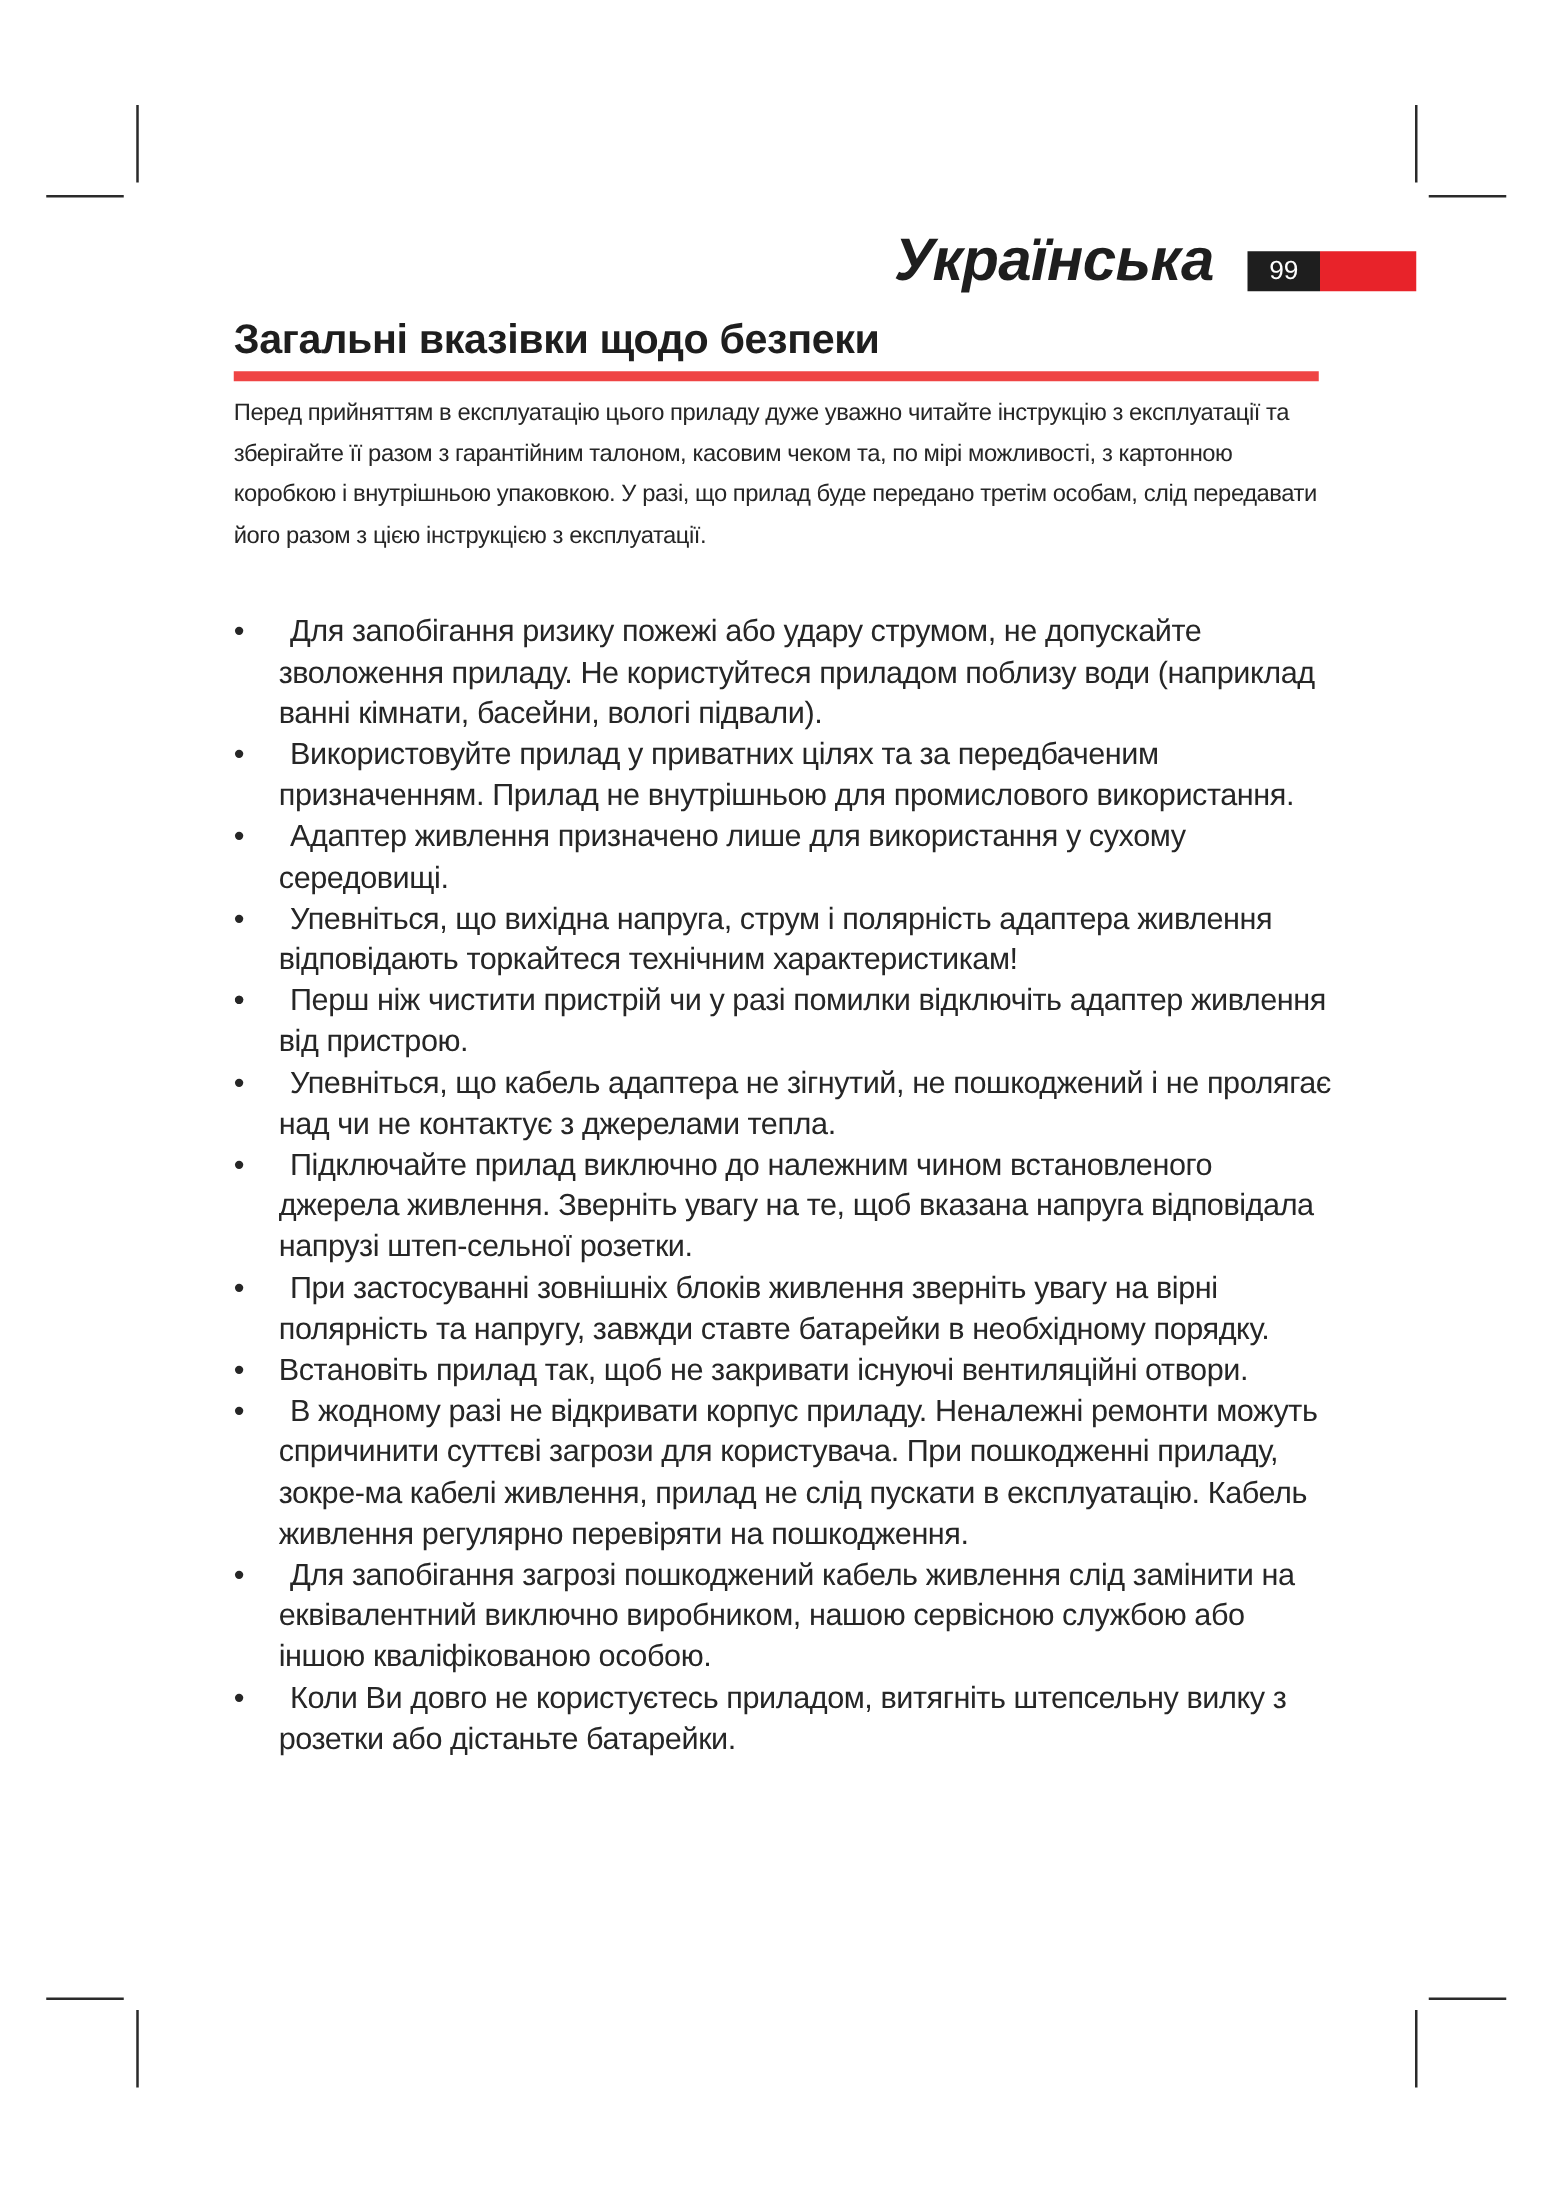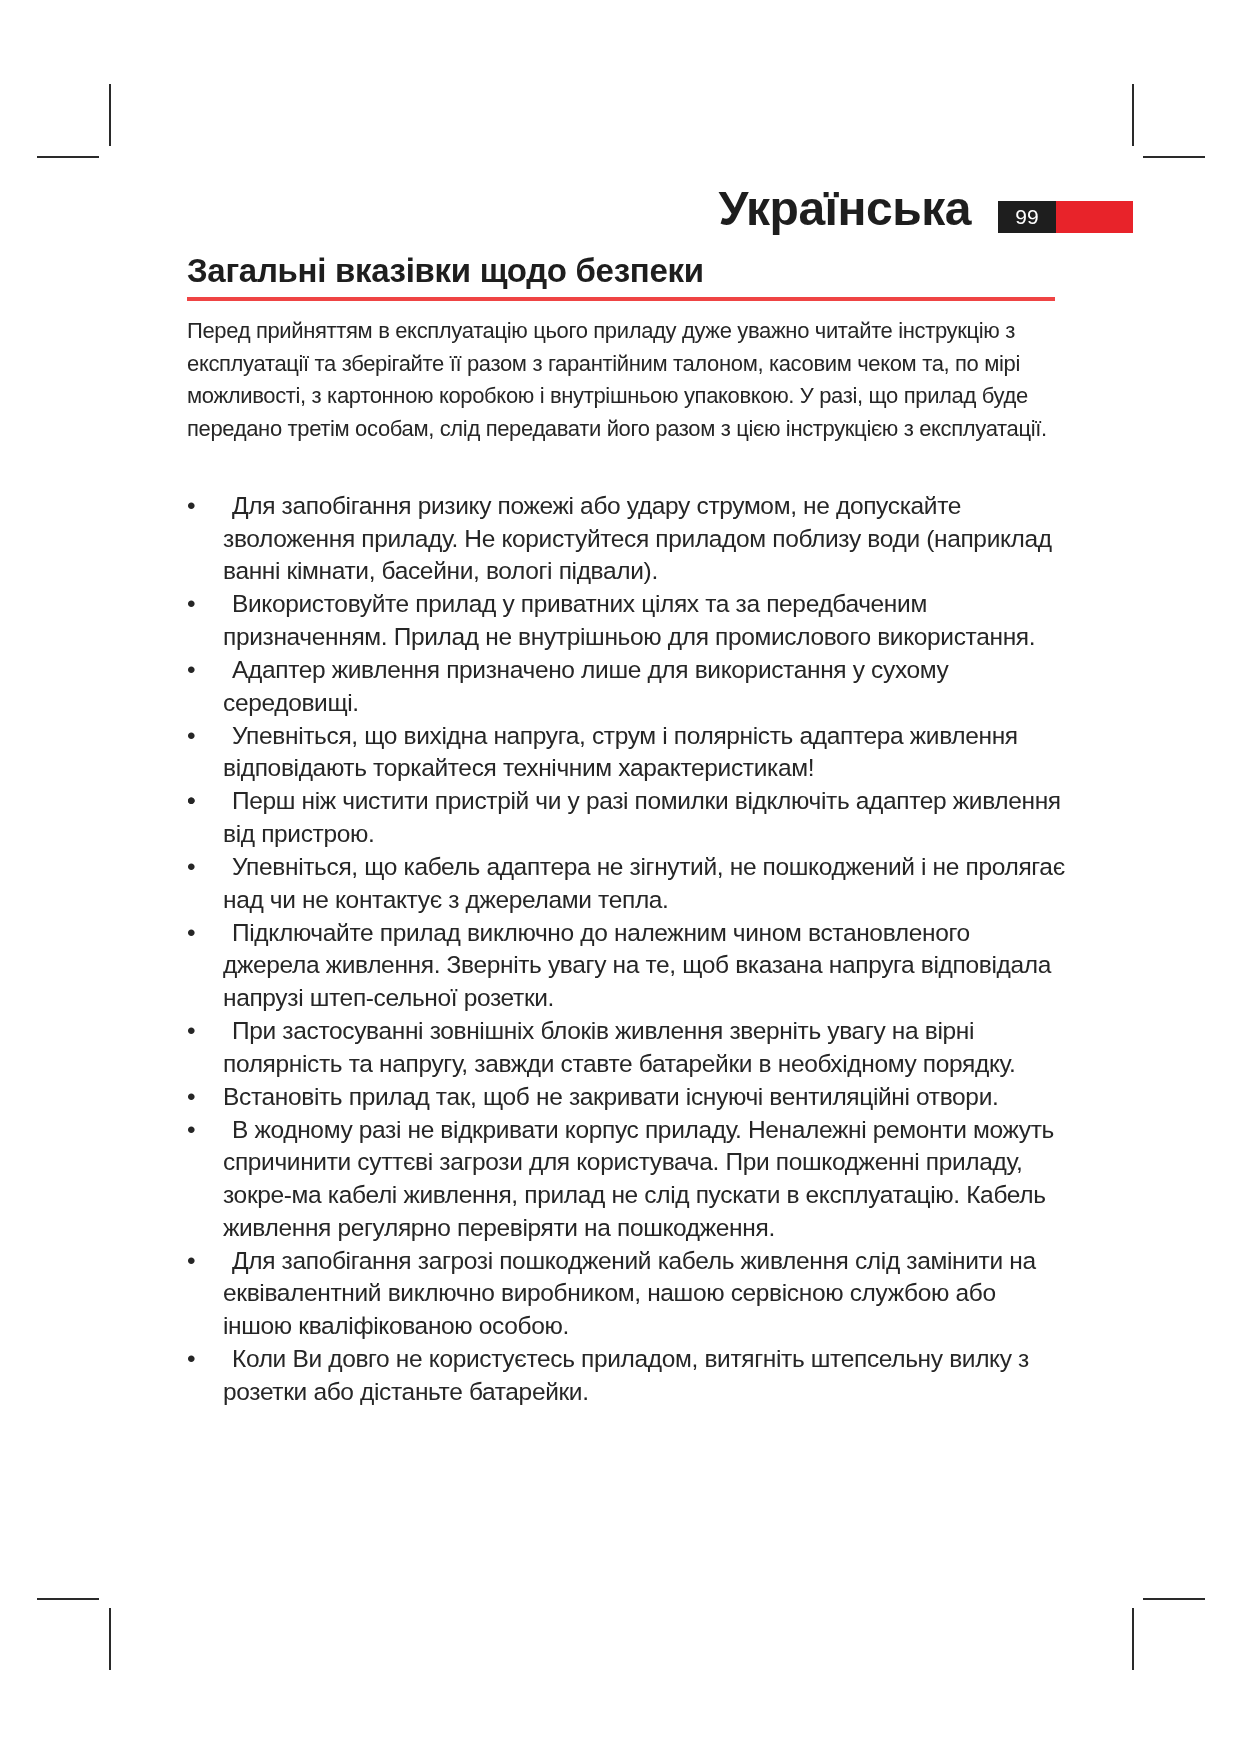--- a/index.html
+++ b/index.html
@@ -24,20 +24,21 @@
 
     .lang-title {
       position: absolute;
       right: 270px;
       top: 185px;
       font-size: 48px;
       font-weight: bold;
       letter-spacing: -0.5px;
       color: #1e1e1e;
       line-height: 1;
+      font-style: italic;
     }
     .page-tab {
       position: absolute;
       left: 998px;
       top: 201px;
       height: 32px;
       width: 135px;
       display: flex;
       justify-content: flex-end;
     }
@@ -59,29 +60,29 @@
       position: absolute;
       left: 187px;
       top: 253px;
       width: 868px;
       font-size: 33px;
       font-weight: bold;
       color: #1e1e1e;
       letter-spacing: -0.3px;
       line-height: 1.1;
       padding-bottom: 8px;
-      border-bottom: 4px solid #ef4444;
+      border-bottom: 8px solid #ef4444;
     }
 
     .intro {
       position: absolute;
       left: 187px;
       top: 315px;
       width: 870px;
-      font-size: 22px;
+      font-size: 19px;
       line-height: 32.6px;
       letter-spacing: -0.35px;
       margin: 0;
     }
 
     .bullets {
       position: absolute;
       left: 187px;
       top: 490px;
       width: 880px;

